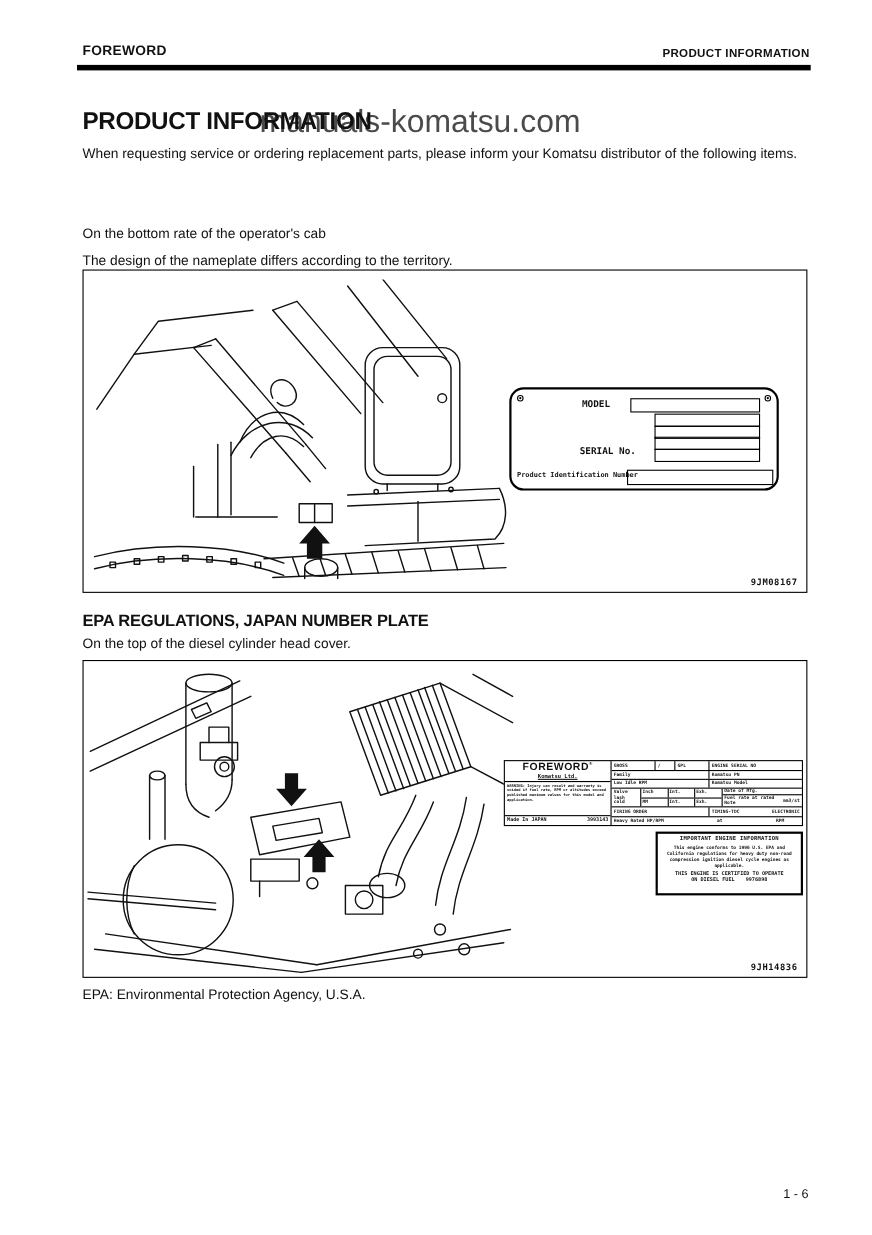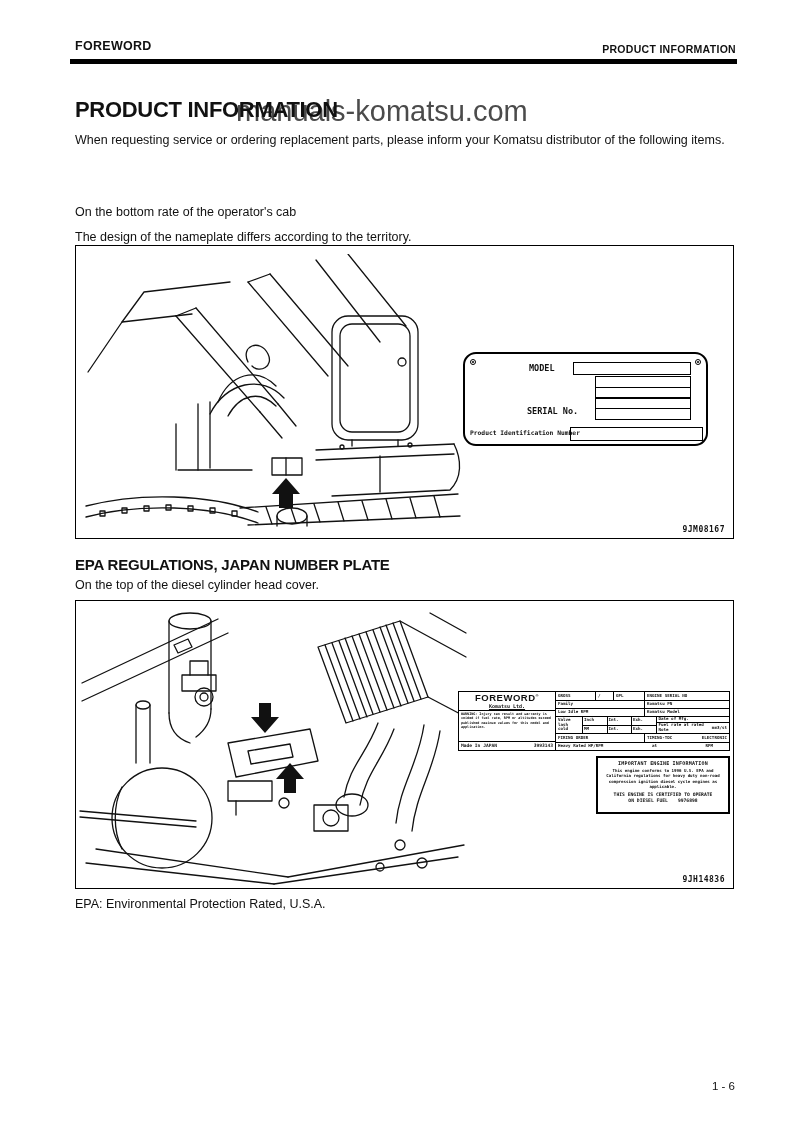--- a/index.html
+++ b/index.html
@@ -331,16 +331,16 @@
       <div class="imp-cert">THIS ENGINE IS CERTIFIED TO OPERATE</div>
       <div class="imp-last">
         <span>ON DIESEL FUEL</span>
         <span>9976898</span>
       </div>
     </div>
 
     <div class="fig-code">9JH14836</div>
   </div>
 
-  <div class="abs epa-note">EPA: Environmental Protection Rated, U.S.A.</div>
+  <div class="abs epa-note">EPA: Environmental Protection Agency, U.S.A.</div>
   <div class="abs page-num">1 - 6</div>
 
 </div>
 
 </body></html>

